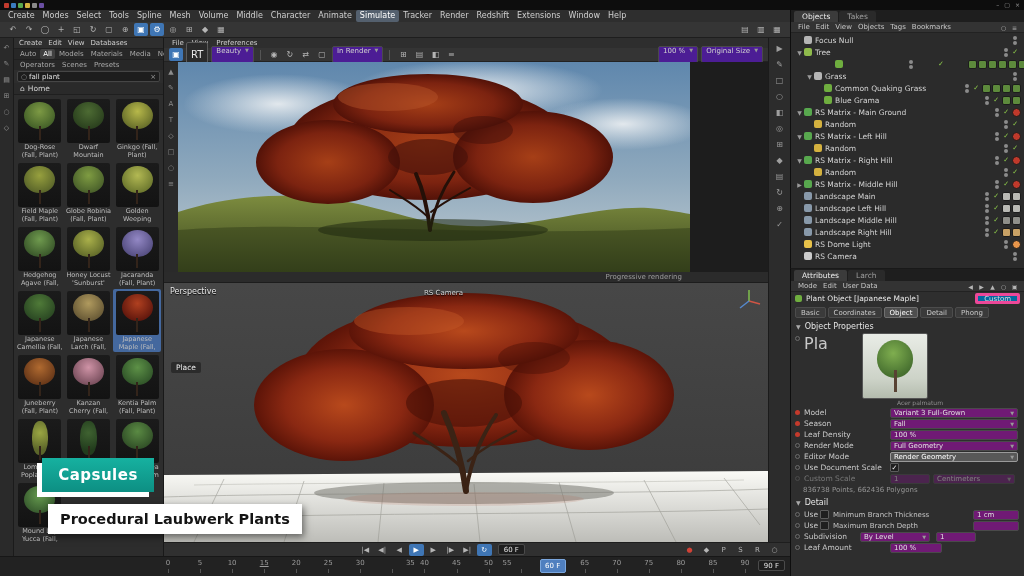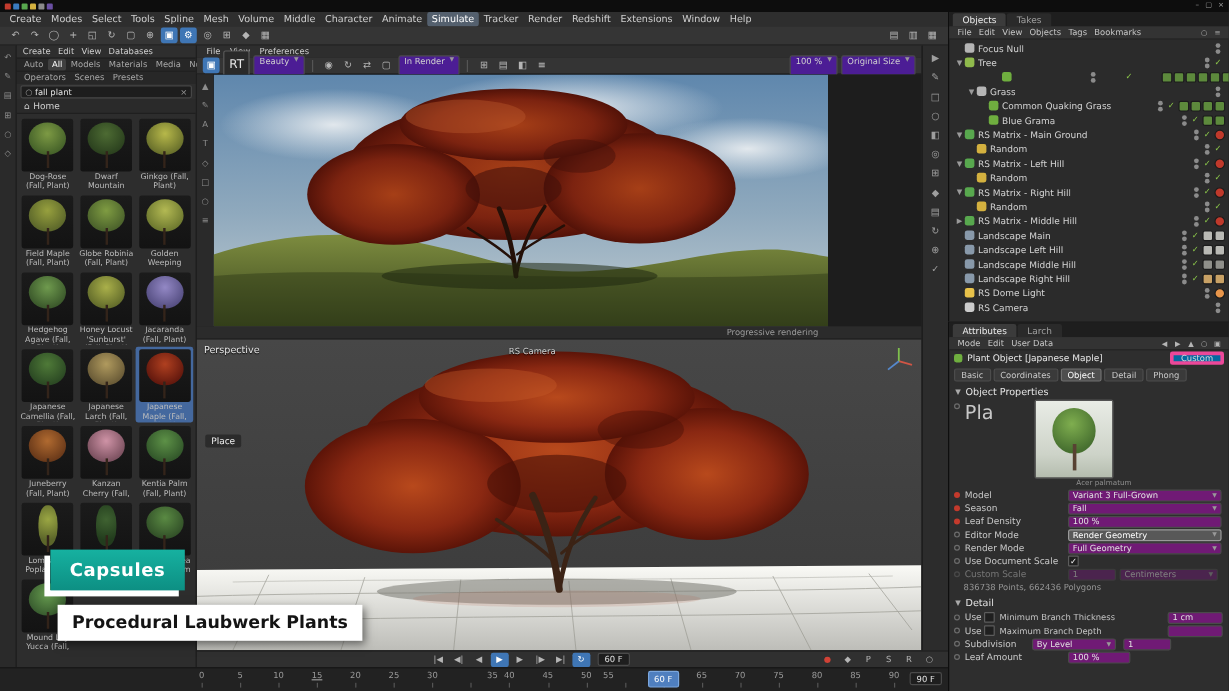--- a/index.html
+++ b/index.html
@@ -879,31 +879,31 @@
             <span class="car" style="font-size: 5px; color: rgb(153, 153, 153);">▼</span>
           </span>
         </div>
         <div class="attr-row">
           <span class="attr-dot key"></span>
           <span class="attr-label">Leaf Density</span>
           <span class="attr-field input">100 %</span>
         </div>
         <div class="attr-row">
           <span class="attr-dot off"></span>
+          <span class="attr-label">Render Mode</span>
+          <span class="attr-field select">
+            <span>Full Geometry</span>
+            <span class="car" style="font-size: 5px; color: rgb(153, 153, 153);">▼</span>
+          </span>
+        </div>
+        <div class="attr-row">
+          <span class="attr-dot off"></span>
           <span class="attr-label">Editor Mode</span>
           <span class="attr-field select hl">
             <span>Render Geometry</span>
-            <span class="car" style="font-size: 5px; color: rgb(153, 153, 153);">▼</span>
-          </span>
-        </div>
-        <div class="attr-row">
-          <span class="attr-dot off"></span>
-          <span class="attr-label">Render Mode</span>
-          <span class="attr-field select">
-            <span>Full Geometry</span>
             <span class="car" style="font-size: 5px; color: rgb(153, 153, 153);">▼</span>
           </span>
         </div>
         <div class="attr-row">
           <span class="attr-dot off"></span>
           <span class="attr-label">Use Document Scale</span>
           <span class="attr-check">✓</span>
         </div>
         <div class="attr-row disabled">
           <span class="attr-dot off"></span>

